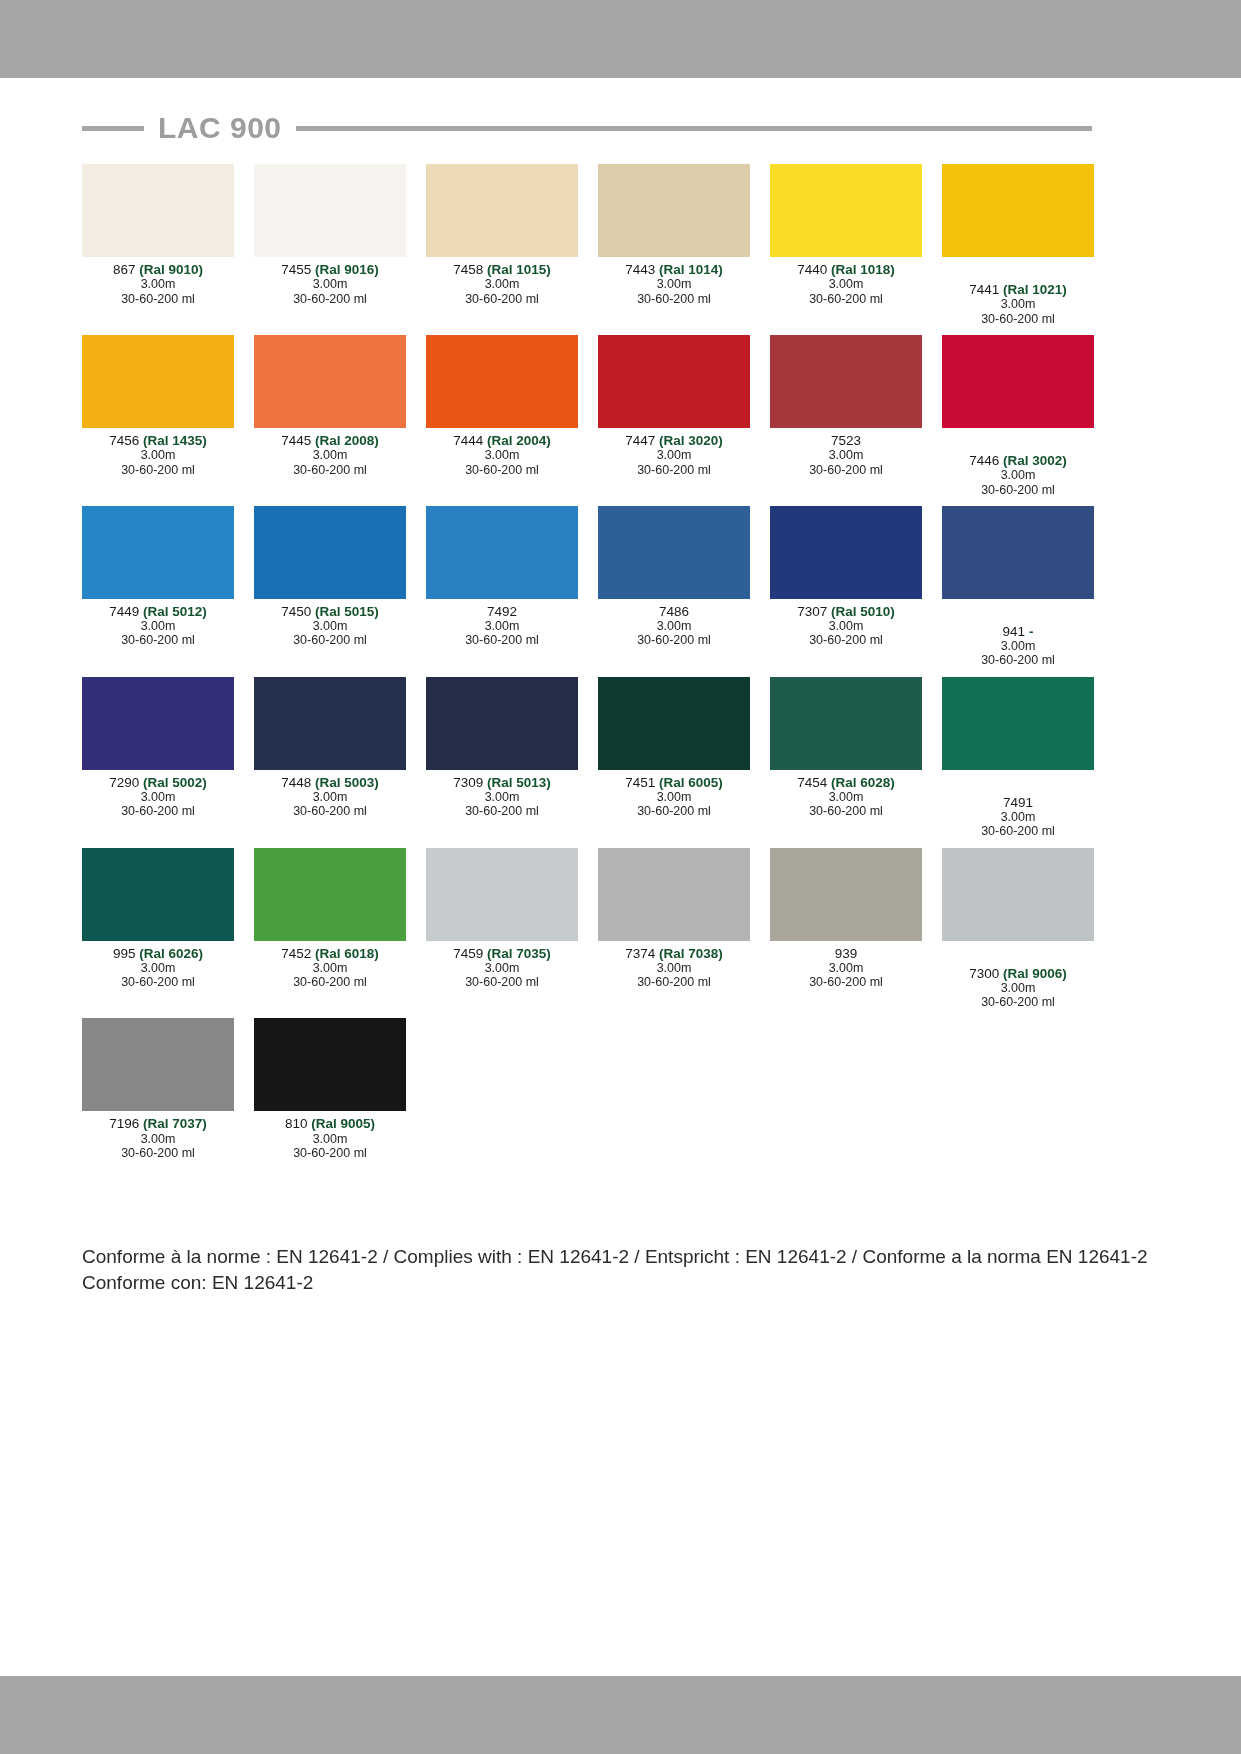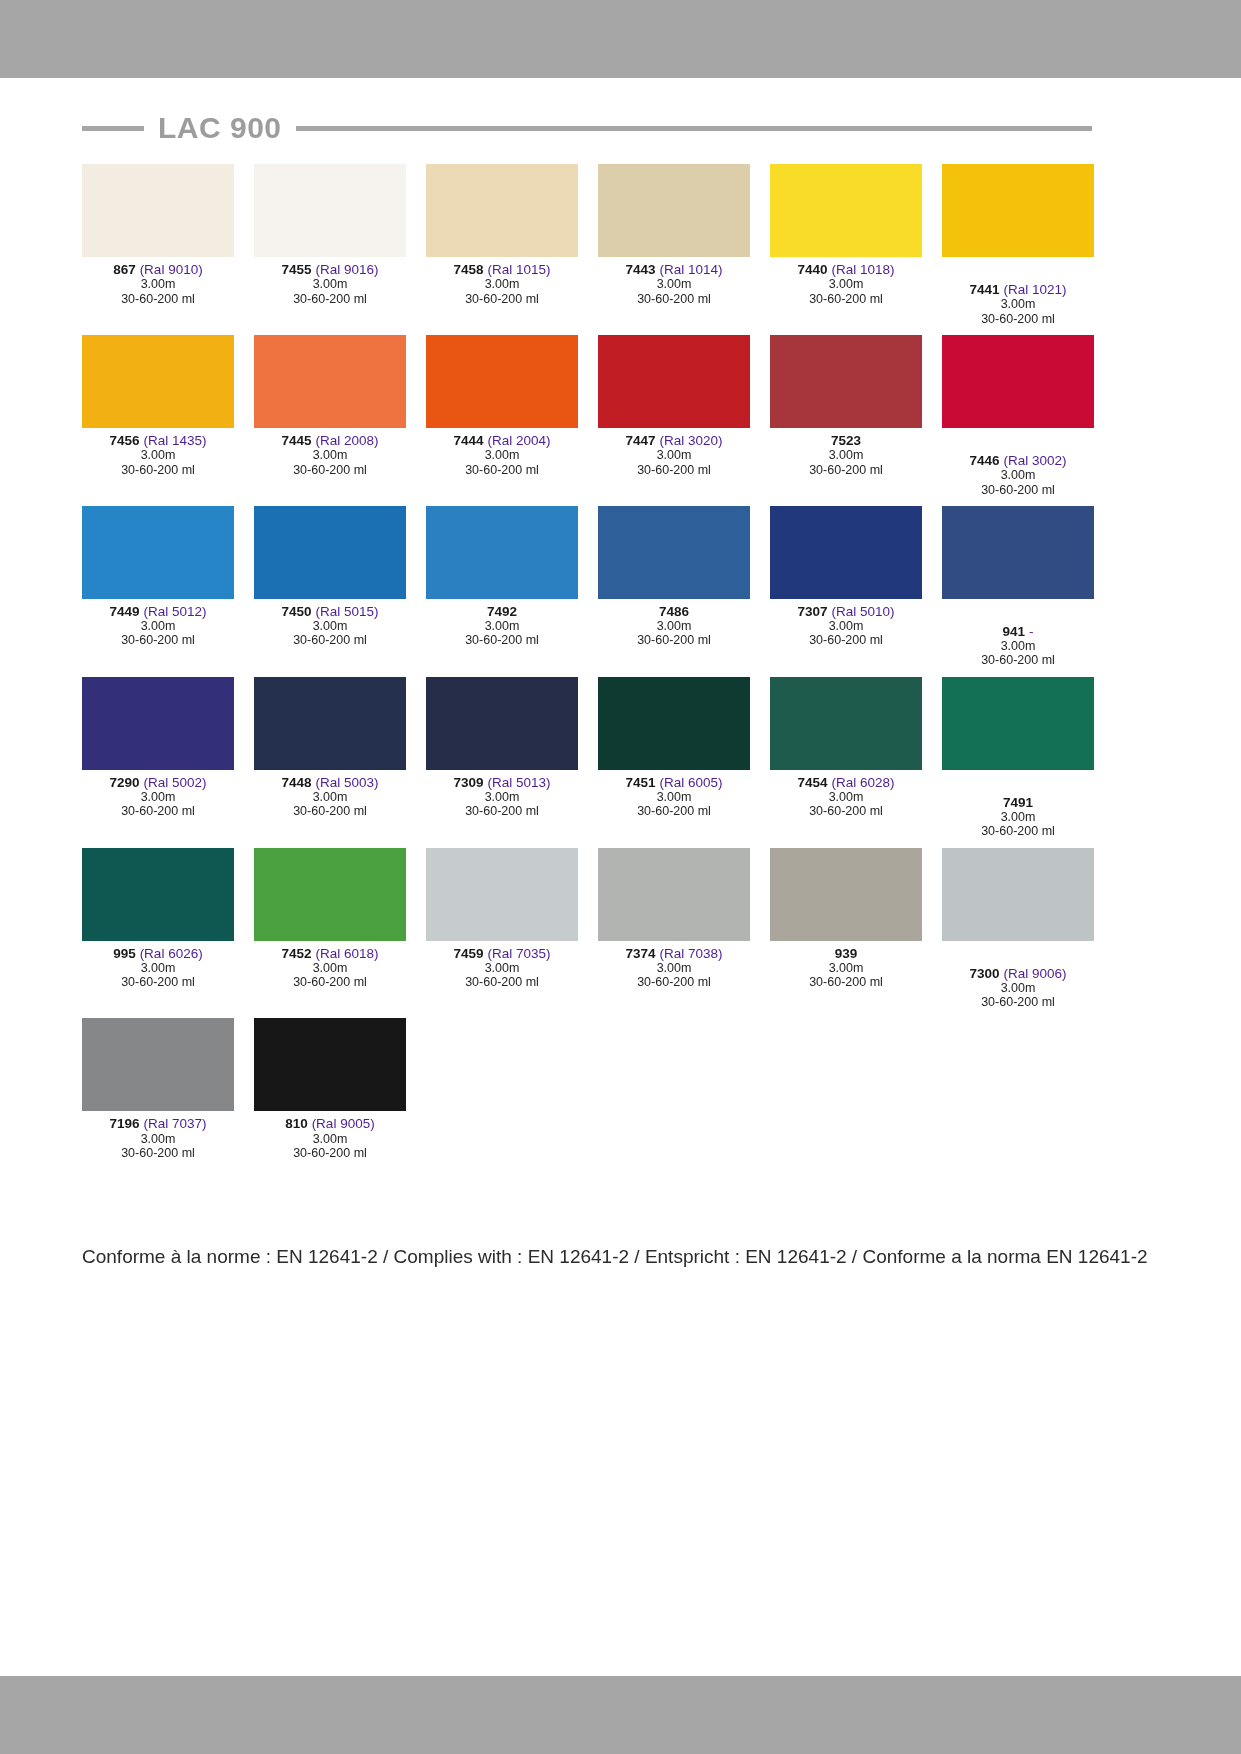--- a/index.html
+++ b/index.html
@@ -75,22 +75,22 @@
   .meta {
     padding-top: 5px;
     text-align: center;
     line-height: 1.14;
   }
   .code-line {
     font-size: 13.5px;
     color: #1a1a1a;
     white-space: nowrap;
   }
-  .code-line .code { font-weight: bold; }
-  .code-line .ral { color: #4c1d95; }
+  .code-line .code { font-weight: normal; }
+  .code-line .ral { color: #14532d; font-weight: bold; }
   .len, .vol {
     font-size: 12.5px;
     color: #262626;
     white-space: nowrap;
   }
   
   .note {
     position: absolute;
     left: 82px; top: 1166px;
     width: 1000px;
@@ -367,17 +367,18 @@
         <div class="meta">
           <div class="code-line"><span class="code">810</span> <span class="ral">(Ral 9005)</span></div>
           <div class="len">3.00m</div>
           <div class="vol">30-60-200 ml</div>
         </div>
       </div>
     </div>
 
   <div class="note">
     <div>Conforme à la norme : EN 12641-2  / Complies with : EN 12641-2 / Entspricht  : EN 12641-2 / Conforme a la norma EN 12641-2</div>
+    <div>Conforme con: EN 12641-2</div>
   </div>
 
 </div>
 
 <div class="band-bottom"></div>
 
 </body></html>

